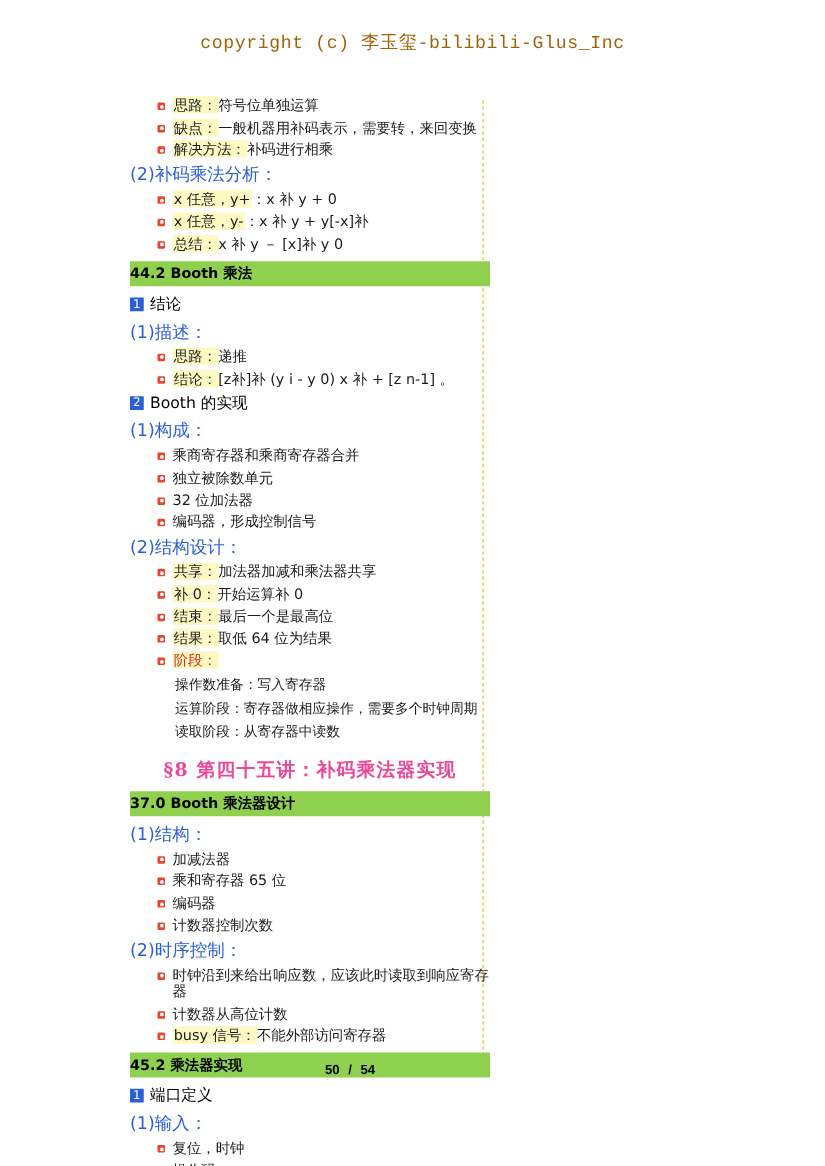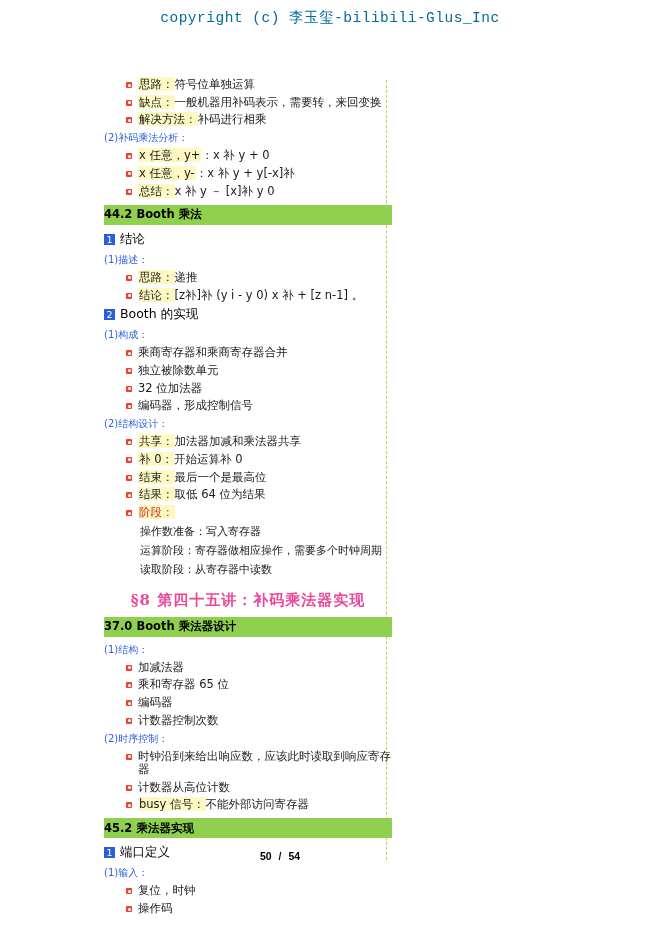--- a/index.html
+++ b/index.html
@@ -10,26 +10,26 @@
     font-family: "Liberation Serif", serif;
   }
   .page {
     position: relative;
     width: 660px; height: 933px;
     background: #ffffff;
     overflow: hidden;
   }
   .copyright {
     position: absolute;
-    top: 8px; left: 0; width: 660px;
+    top: 24px; left: 0; width: 660px;
     text-align: center;
     font-family: "Liberation Mono", monospace;
     font-size: 14.5px;
     letter-spacing: 0.5px;
-    color: #0369a1;
+    color: #a16207;
     white-space: nowrap;
   }
   .content {
     position: absolute;
     left: 104px; top: 78px;
     width: 288px;
   }
   
   .vrule {
     position: absolute;
@@ -91,21 +91,21 @@
     color: #fff;
     font-size: 9.5px;
     line-height: 11px;
     width: 11px; height: 11px;
     text-align: center;
     margin-right: 5px;
     font-family: "DejaVu Sans", sans-serif;
   }
   .numhead .t { font-size: 12.5px; color: #000; }
   .sub {
-    font-size: 10px;
+    font-size: 14px;
     color: #2b5fd9;
     margin: 4px 0 4px 0;
   }
   .ind2 { margin-left: 22px; }
   .plain { margin-left: 36px; font-size: 11px; color: #1a1a1a; margin-bottom: 4px; }
   .section-title {
     text-align: center;
     font-size: 15px;
     font-weight: bold;
     color: #ec4899;

